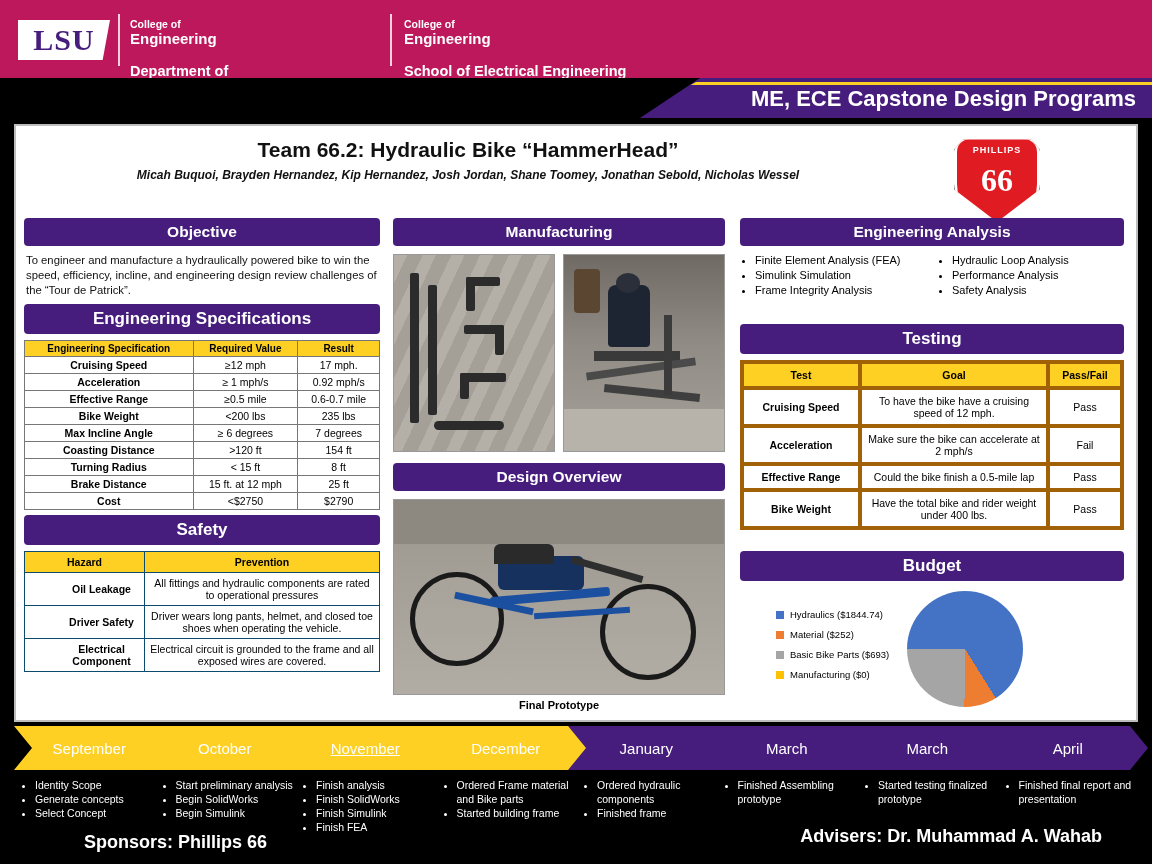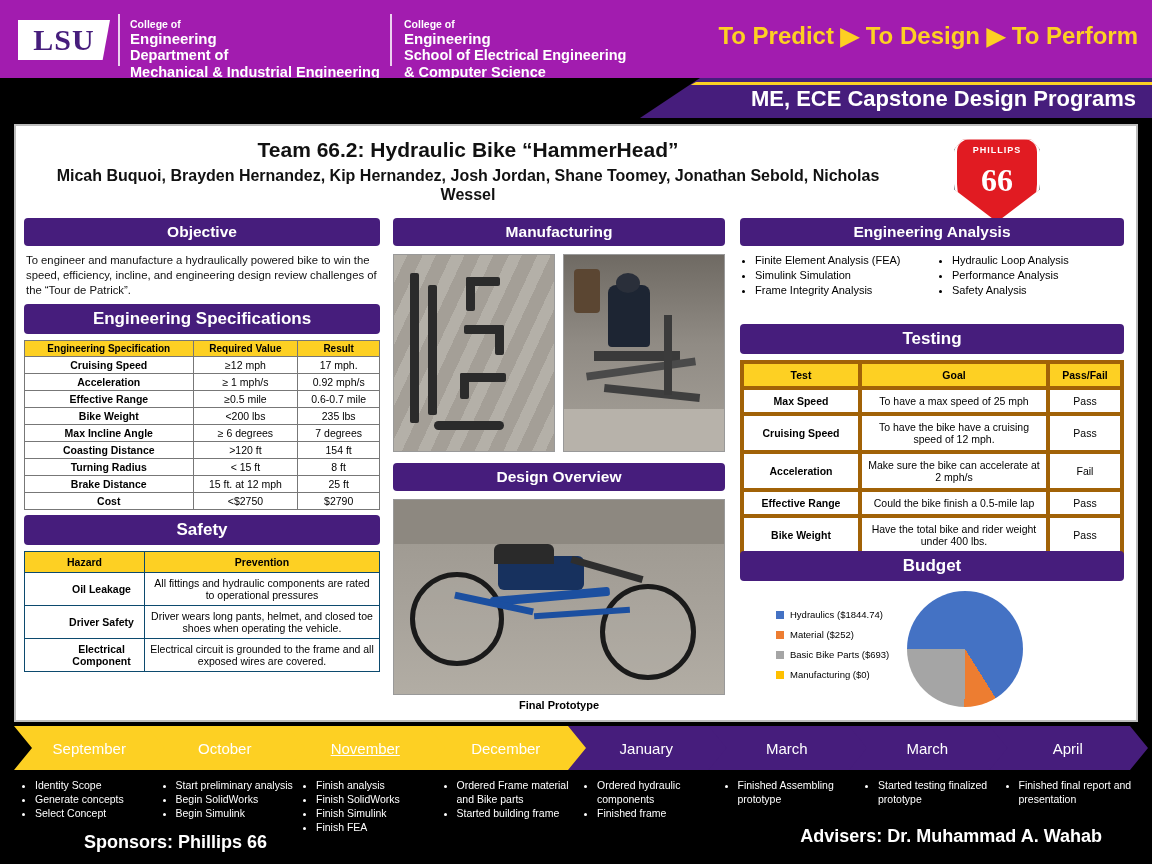--- a/index.html
+++ b/index.html
@@ -6,33 +6,33 @@
   html, body { margin:0; padding:0; }
   body {
     width:1152px; height:864px;
     background:#000;
     font-family:"Liberation Sans", sans-serif;
     overflow:hidden;
   }
   .poster { position:relative; width:1152px; height:864px; background:#000; }
 
   
-  .header { position:absolute; left:0; top:0; width:1152px; height:78px; background:#a21caf; }
+  .header { position:absolute; left:0; top:0; width:1152px; height:78px; background:#be185d; }
   .lsu-logo {
     position:absolute; left:18px; top:20px; width:92px; height:40px;
     background:#fff; color:#461D7C; font-weight:bold; font-size:30px;
     letter-spacing:1px; display:flex; align-items:center; justify-content:center;
     font-family:"Liberation Serif", serif;
     clip-path: polygon(0 0, 100% 0, 92% 100%, 0 100%);
   }
   .divider-v { position:absolute; top:14px; width:2px; height:52px; background:#fff; opacity:.8; }
   .dept { position:absolute; color:#fff; }
   .dept .small { font-size:10.5px; line-height:12px; font-weight:bold; }
   .dept .mid { font-size:15px; line-height:17px; font-weight:bold; }
-  .dept .big { font-size:14.5px; line-height:17px; font-weight:bold; }
+  .dept .big { font-size:14.5px; line-height:17px; font-weight:bold;margin-top:16px; }
   .tagline { position:absolute; right:14px; top:22px; color:#FDD023; font-size:24px; font-weight:bold; white-space:nowrap; }
 
   .purplebar { position:absolute; left:0; top:78px; width:1152px; height:40px; background:#000; overflow:hidden; }
   .purplebar .swoosh {
     position:absolute; left:0; top:0; width:1152px; height:40px;
     background:#461D7C;
     clip-path: polygon(0 40px, 640px 40px, 700px 0, 1152px 0, 1152px 40px, 0 40px);
   }
   .purplebar .gold-line {
     position:absolute; left:0; top:4px; width:1152px; height:3px; background:#FDD023;
@@ -40,21 +40,21 @@
   }
   .progtitle { position:absolute; right:16px; top:86px; color:#fff; font-size:22px; font-weight:bold; }
 
   
   .board {
     position:absolute; left:14px; top:124px; width:1124px; height:598px;
     background:#fff; border:2px solid #bdbdbd;
   }
   .title-wrap { position:absolute; left:20px; top:10px; width:860px; text-align:center; }
   .ptitle { font-size:21px; font-weight:bold; color:#111; margin:0 0 4px 0; }
-  .authors { font-size:16px; font-weight:bold; color:#111; line-height:19px; }
+  .authors { font-size:12px; font-weight:bold; color:#111; line-height:19px;font-style:italic; }
 
   .phillips {
     position:absolute; right:38px; top:10px; width:86px; height:86px;
   }
   .phillips .shield {
     position:absolute; inset:0; background:#e11b22; border:3px solid #fff;
     border-radius:16px 16px 38px 38px;
     box-shadow:0 0 0 2px #000;
     clip-path: polygon(0% 16%, 10% 4%, 90% 4%, 100% 16%, 100% 62%, 50% 100%, 0 62%);
   }
@@ -164,21 +164,20 @@
       <div class="big">Department of</div>
       <div class="big">Mechanical &amp; Industrial Engineering</div>
     </div>
     <div class="divider-v" style="left:390px;"></div>
     <div class="dept" style="left:404px; top:18px;">
       <div class="small">College of</div>
       <div class="mid">Engineering</div>
       <div class="big">School of Electrical Engineering</div>
       <div class="big">&amp; Computer Science</div>
     </div>
-    <div class="tagline">To Predict ▶ To Design ▶ To Perform</div>
   </div>
 
   <div class="purplebar">
     <div class="swoosh"></div>
     <div class="gold-line"></div>
   </div>
   <div class="progtitle">ME, ECE Capstone Design Programs</div>
 
   <div class="board"></div>
 
@@ -347,25 +346,20 @@
     <div class="secthead lg">Testing</div>
     <table class="testing">
       <thead>
           <tr id="ts-head">
             <th>Test</th>
             <th>Goal</th>
             <th>Pass/Fail</th>
           </tr>
         </thead>
       <tbody id="ts-body">
-          <tr>
-            <td class="tname">Max Speed</td>
-            <td>To have a max speed of 25 mph</td>
-            <td class="pf">Pass</td>
-          </tr>
           <tr>
             <td class="tname">Cruising Speed</td>
             <td>To have the bike have a cruising speed of 12 mph.</td>
             <td class="pf">Pass</td>
           </tr>
           <tr>
             <td class="tname">Acceleration</td>
             <td>Make sure the bike can accelerate at 2 mph/s</td>
             <td class="pf">Fail</td>
           </tr>

